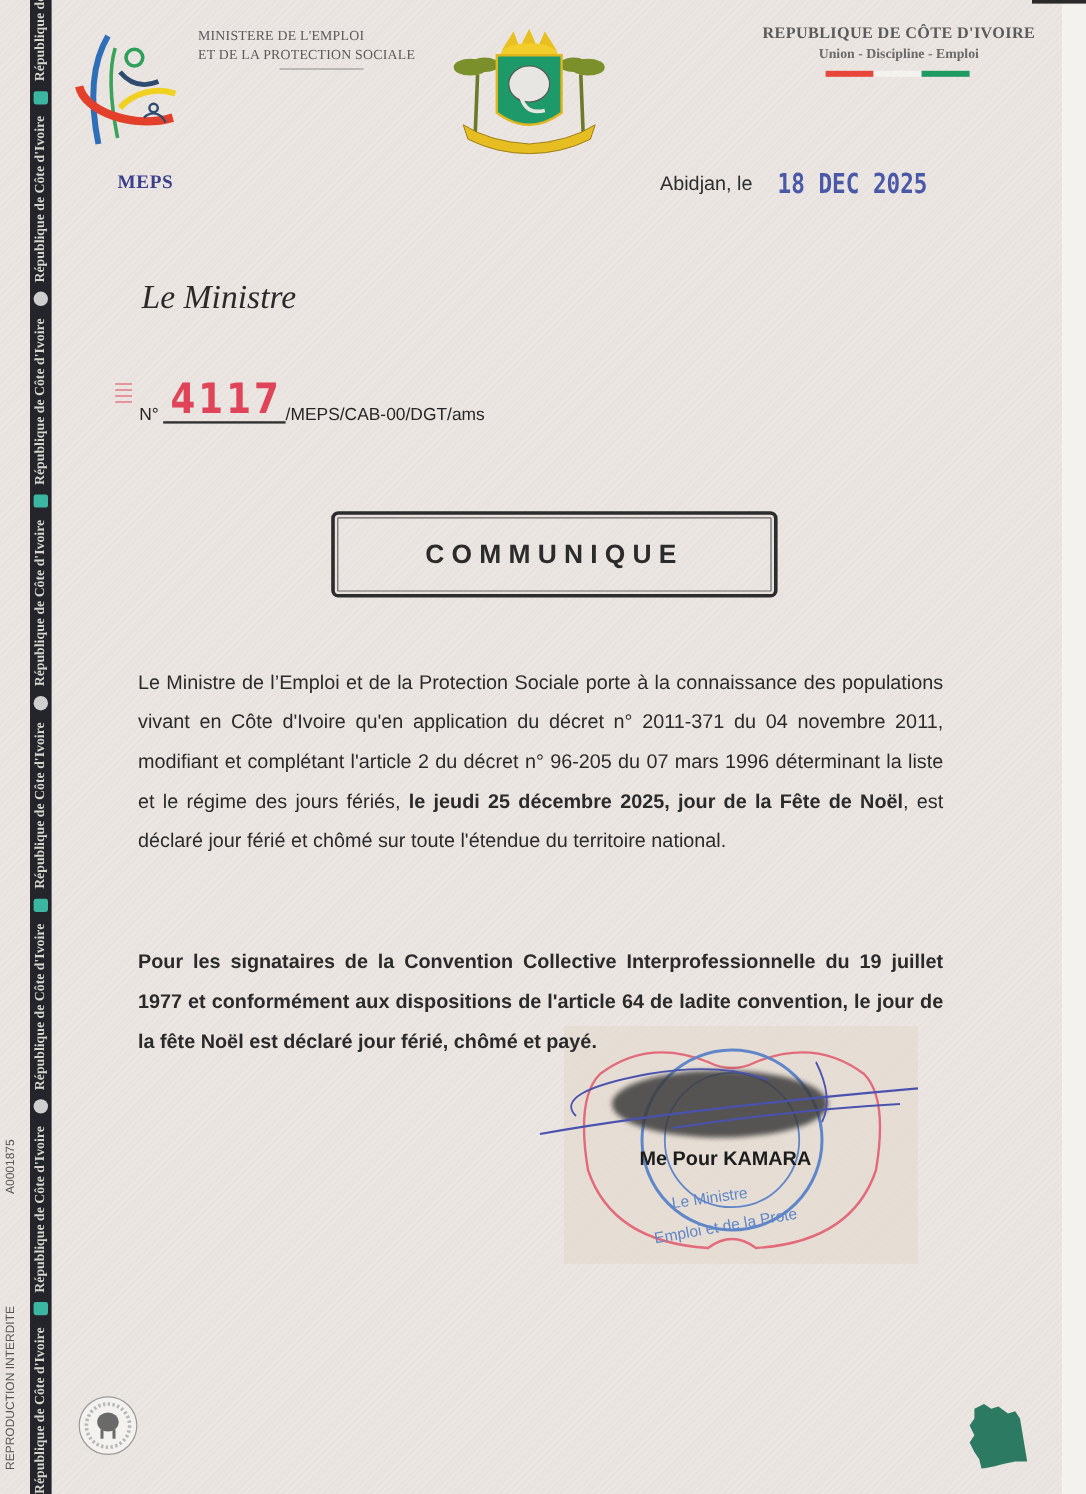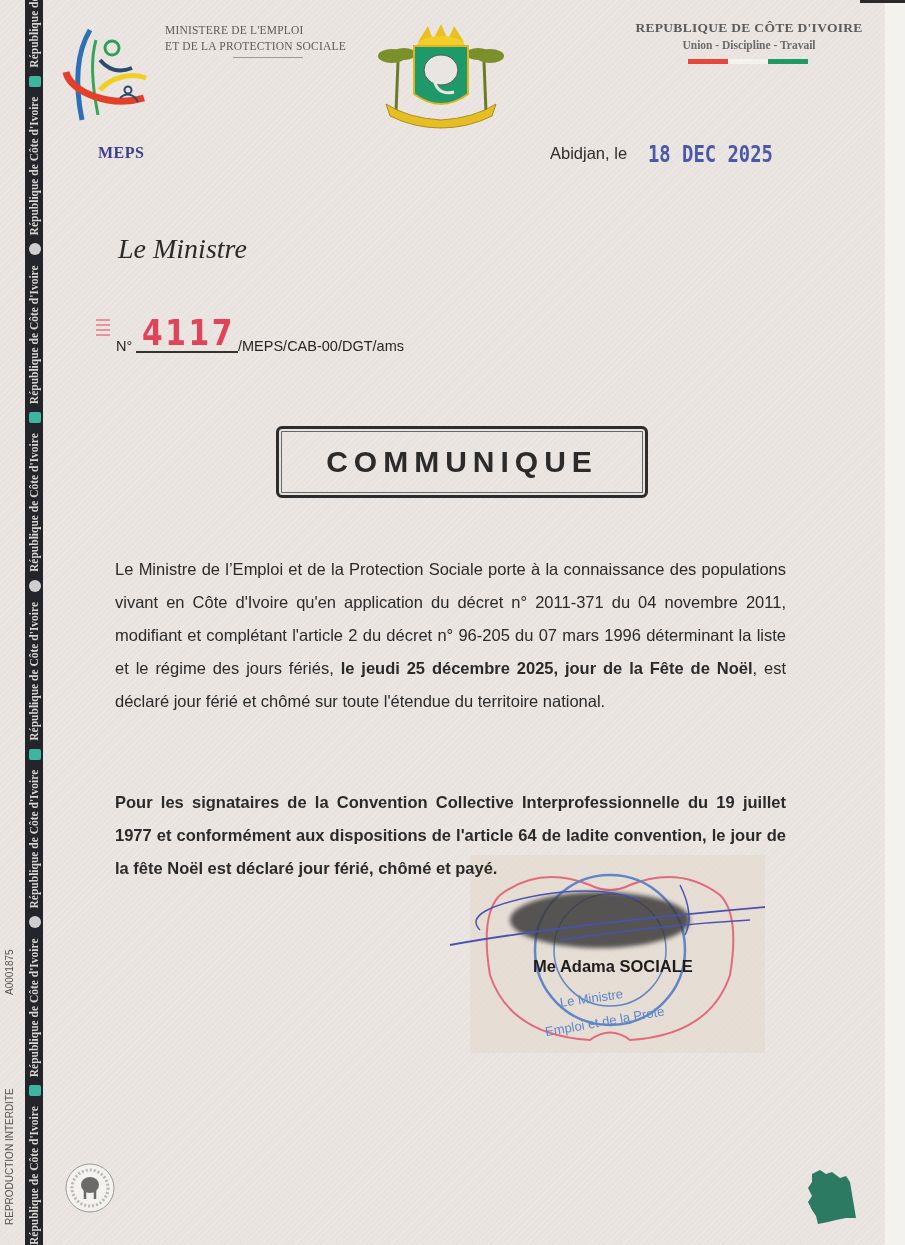--- a/index.html
+++ b/index.html
@@ -66,21 +66,21 @@
   .ref-number { position:absolute; left:26px; top:-4px; font-size:35px; font-weight:bold; color:#e04458; letter-spacing:3px; font-family:"DejaVu Sans", sans-serif; transform:scaleX(0.85); transform-origin:0 0; }
   .ref-suffix { position:absolute; left:122px; top:21px; white-space:nowrap; }
   .ref-tick { position:absolute; left:-20px; top:2px; width:14px; height:20px;
     background: repeating-linear-gradient(180deg, rgba(225,80,100,0.55) 0 2px, rgba(0,0,0,0) 2px 5px); }
 
   .communique-box {
     position:absolute; left:276px; top:426px; width:372px; height:72px;
     border:3px solid #2c2c2c; border-radius:6px; box-shadow: inset 0 0 0 2px #e9e3df, inset 0 0 0 3px #666;
     display:flex; align-items:center; justify-content:center; box-sizing:border-box;
   }
-  .communique-box span { font-size:30px; font-weight:bold; letter-spacing:6px; color:#2b2b2b; }
+  .communique-box span { font-size:22px; font-weight:bold; letter-spacing:6px; color:#2b2b2b; }
 
   .body-text {
     position:absolute; left:115px; width:671px; font-size:16.5px; color:#2a2a2a;
     line-height:33px; text-align:justify;
   }
   .p1 { top:553px; }
   .p2 { top:786px;font-weight:bold; }
   .body-text b { font-weight:bold; }
 
   .signature-area { position:absolute; left:470px; top:855px; width:295px; height:198px; background:rgba(225,215,200,0.55); }
@@ -137,21 +137,21 @@
       <ellipse cx="112" cy="34" rx="14" ry="7"></ellipse>
   </g>
   <path d="M36 24 L90 24 L90 72 Q63 92 36 72 Z" fill="#1e9a6a" stroke="#e0b51e" stroke-width="2"></path>
   <ellipse cx="63" cy="48" rx="17" ry="15" fill="#e8e6e2" stroke="#555" stroke-width="1"></ellipse>
   <path d="M56 58 Q60 74 76 70" stroke="#e8e6e2" stroke-width="3" fill="none"></path>
   <path d="M8 82 Q30 96 63 98 Q96 96 118 82 L114 94 Q90 106 63 106 Q36 106 12 94 Z" fill="#e6be22" stroke="#9a7a10" stroke-width="0.8"></path>
 </svg>
 
 <div class="republic">
   <div class="name">REPUBLIQUE DE CÔTE D'IVOIRE</div>
-  <div class="motto">Union - Discipline - Travail</div>
+  <div class="motto">Union - Discipline - Emploi</div>
 </div>
 <div class="flag">
   <div id="flag-0" style="background: rgb(232, 69, 59);"></div>
   <div id="flag-1" style="background: rgb(244, 242, 239);"></div>
   <div id="flag-2" style="background: rgb(30, 154, 98);"></div>
 </div>
 
 <div class="date-line">Abidjan, le</div>
 <div class="date-stamp">18 DEC 2025</div>
 
@@ -180,21 +180,21 @@
   <circle cx="170" cy="95" r="75" fill="none" stroke="#5f86c8" stroke-width="2.5"></circle>
   <circle cx="170" cy="95" r="56" fill="none" stroke="#5f86c8" stroke-width="1.5"></circle>
   <ellipse cx="160" cy="65" rx="90" ry="28" fill="rgba(60,60,60,0.85)" filter="blur(2px)"></ellipse>
   <path d="M10 90 Q120 70 325 52" stroke="#4a52b0" stroke-width="1.8" fill="none"></path>
   <path d="M40 75 Q20 55 100 40 Q160 30 200 45" stroke="#4a52b0" stroke-width="1.5" fill="none"></path>
   <path d="M120 85 Q220 70 310 65" stroke="#4a52b0" stroke-width="1.5" fill="none"></path>
   <path d="M240 30 Q255 60 245 80" stroke="#4a52b0" stroke-width="1.5" fill="none"></path>
   <text x="120" y="145" font-size="13" fill="#5f86c8" font-family="Liberation Sans, sans-serif" transform="rotate(-8 170 145)">Le Ministre</text>
   <text x="105" y="170" font-size="13" fill="#5f86c8" font-family="Liberation Sans, sans-serif" transform="rotate(-10 170 170)">Emploi et de la Prote</text>
 </svg>
-<div class="sig-name">Me Adama SOCIALE</div>
+<div class="sig-name">Me Pour KAMARA</div>
 
 <div class="footer-address">
 </div>
 
 <svg class="seal-small" viewBox="0 0 50 50">
   <circle cx="25" cy="25" r="24" fill="#f4f2ef" stroke="#9a9a9a" stroke-width="1"></circle>
   <circle cx="25" cy="25" r="18" fill="none" stroke="#b8b8b8" stroke-width="3" stroke-dasharray="2 2"></circle>
   <ellipse cx="25" cy="22" rx="9" ry="8" fill="#6a6a6a"></ellipse>
   <path d="M20 28 L20 36 M30 28 L30 36" stroke="#6a6a6a" stroke-width="2.5"></path>
 </svg>

